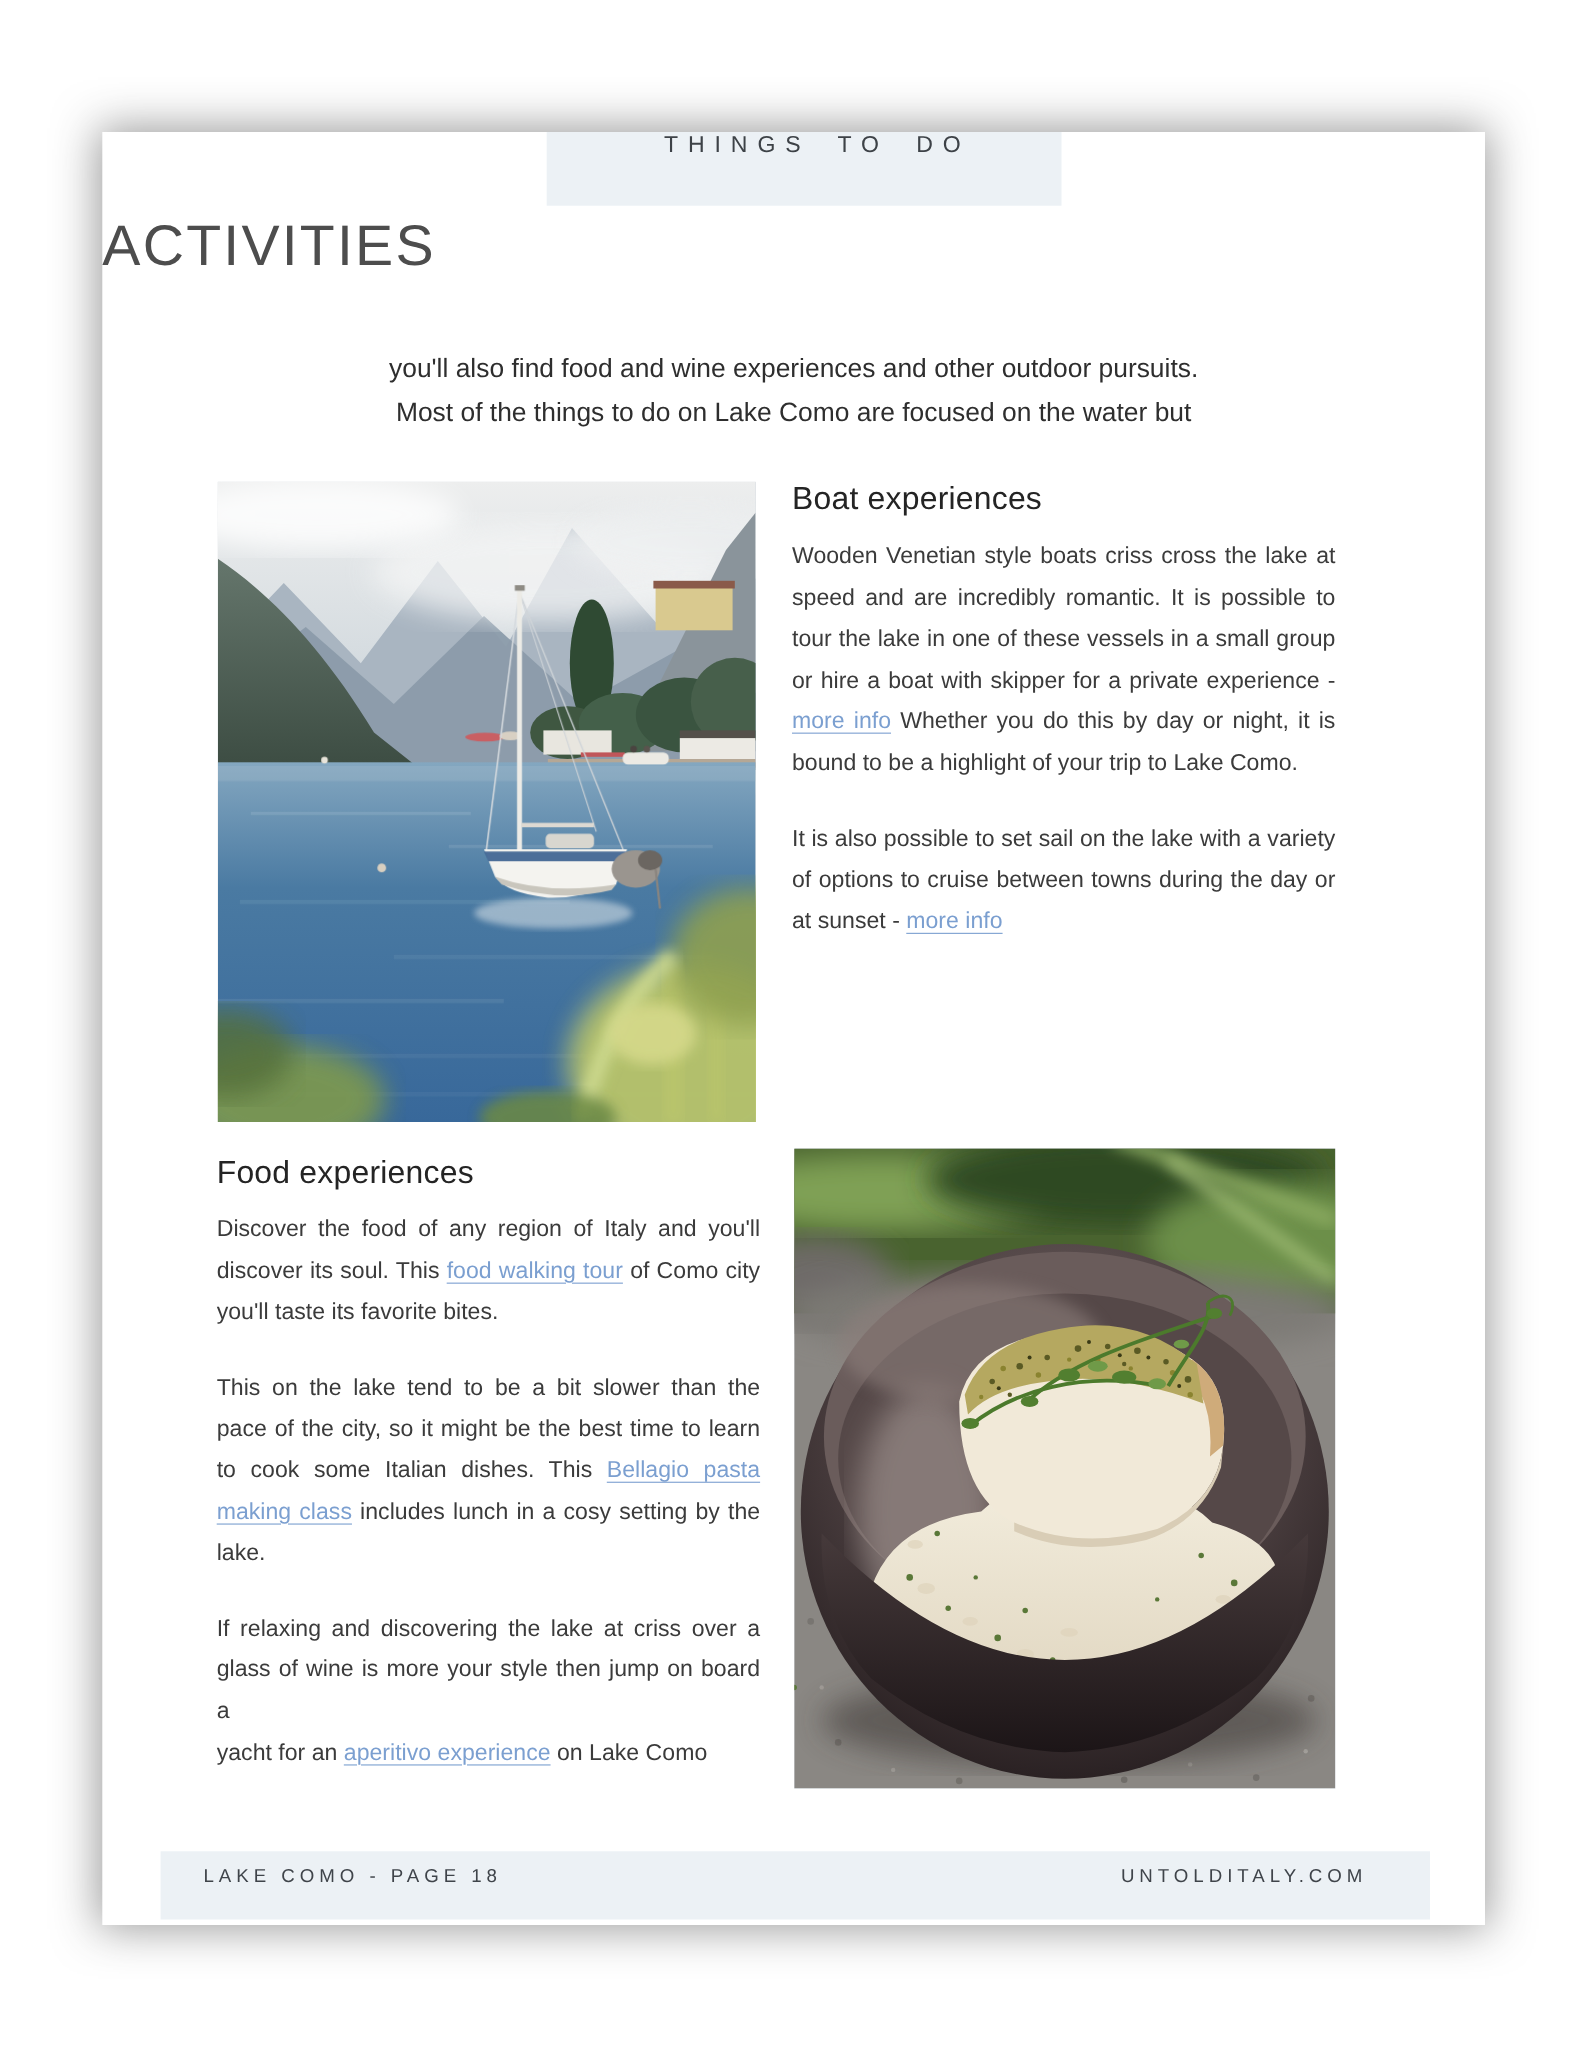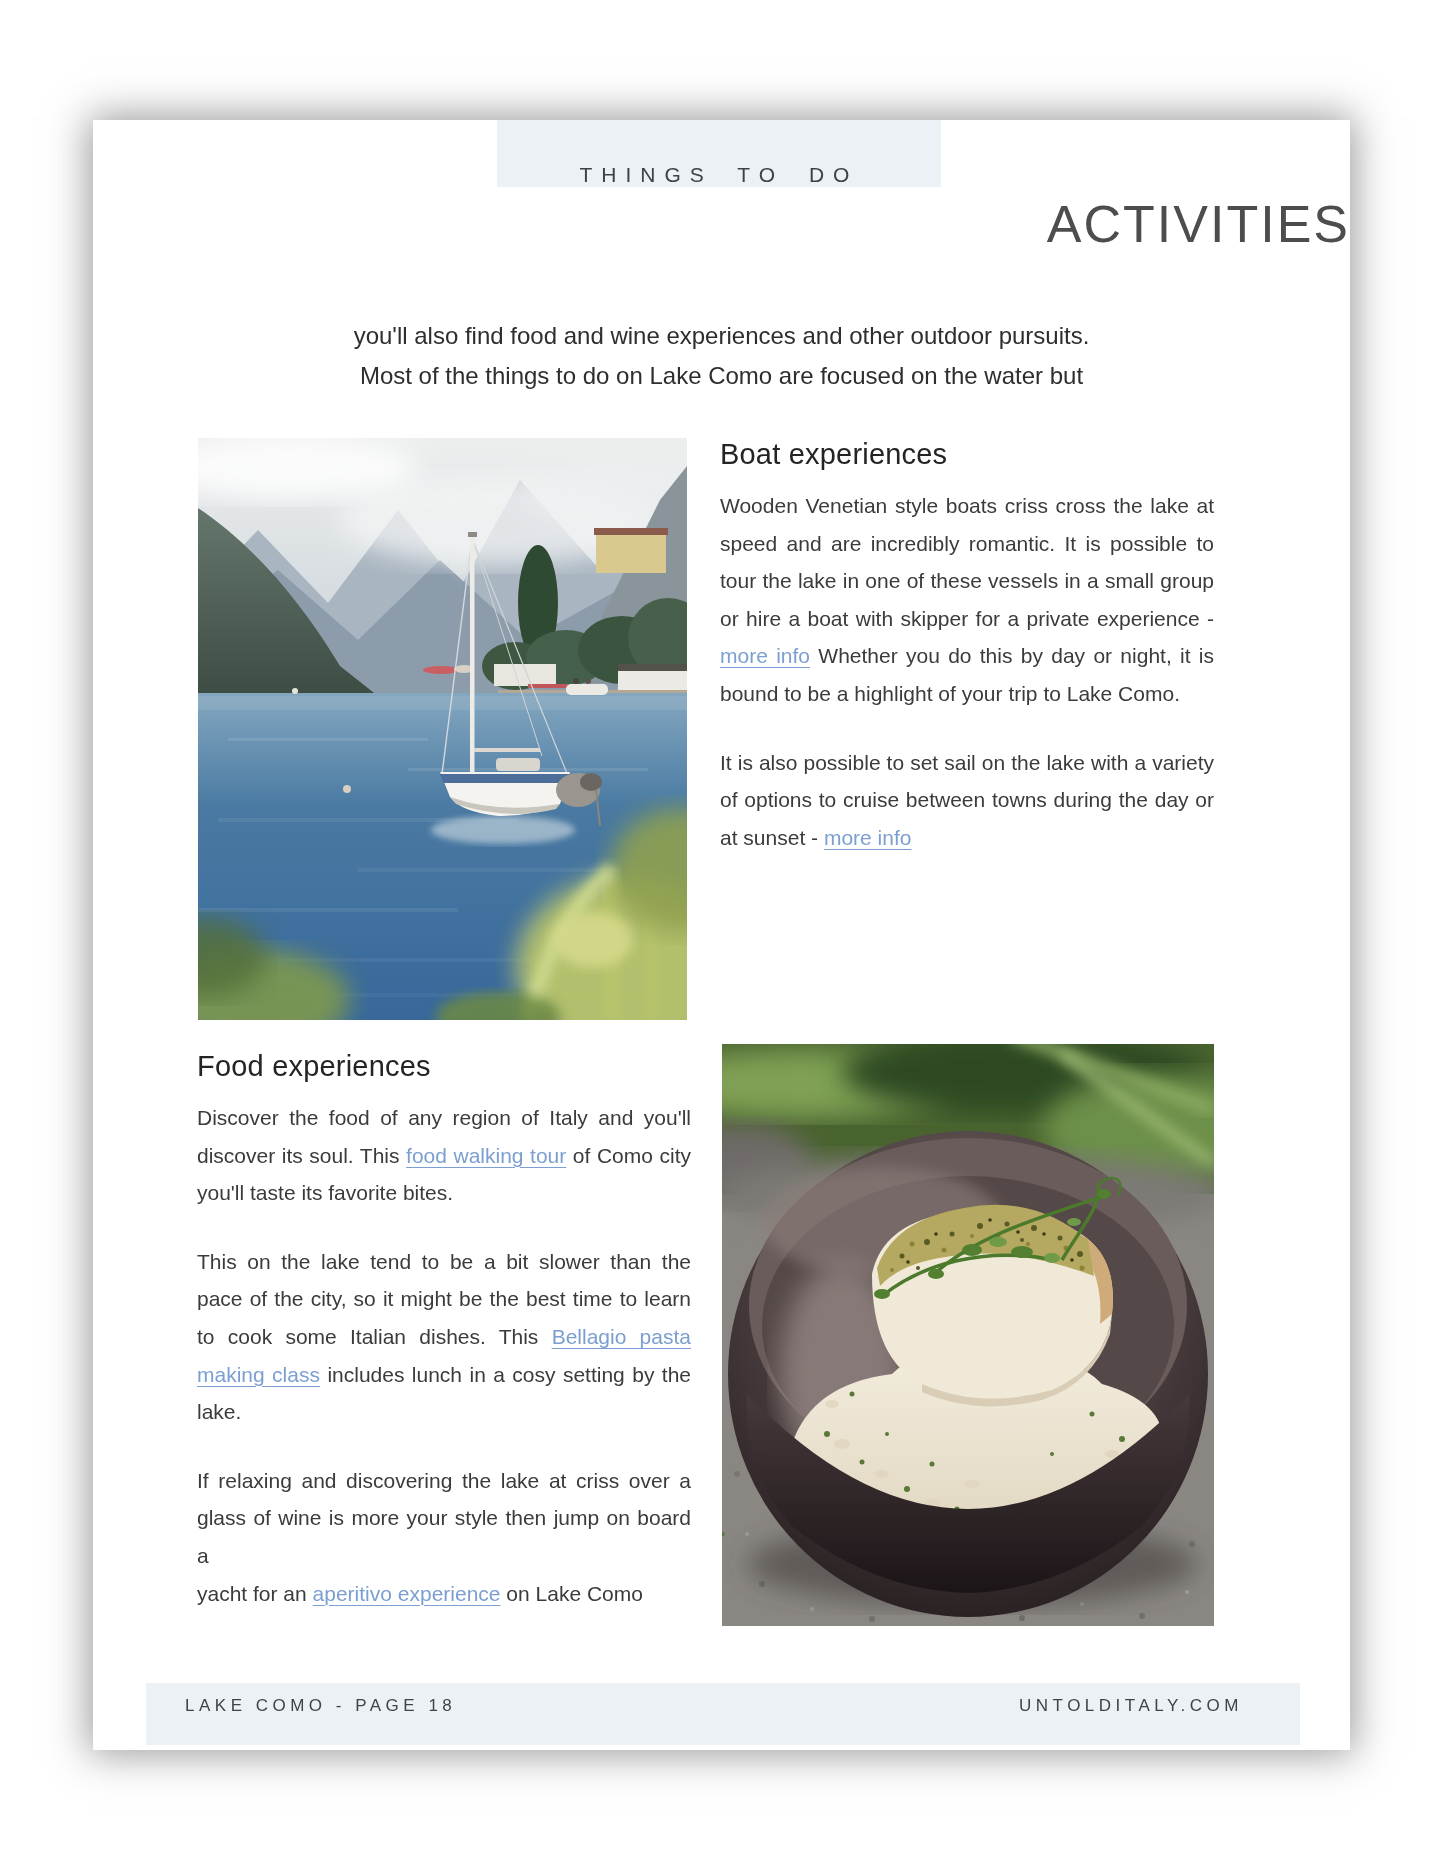--- a/index.html
+++ b/index.html
@@ -10,27 +10,27 @@
     -webkit-font-smoothing:antialiased;
   }
   .page {
     position:absolute; left:93px; top:120px; width:1257px; height:1630px;
     background:#ffffff;
     box-shadow:0 0 38px 4px rgba(55,55,55,0.50);
   }
   .kicker {
     position:absolute; left:404px; top:0; width:444px; height:67px;
     background:#ecf1f5;
-    display:flex; align-items:flex-end; justify-content:center;
+    display:flex; align-items:flex-start; justify-content:center;
     font-size:21px; letter-spacing:9px; word-spacing:10px;
-    color:#3d4247; white-space:nowrap;
+    color:#3d4247; white-space:nowrap;padding-left:24px;
   }
   .title {
     position:absolute; top:74px; left:0; width:100%;
-    text-align:right; font-size:52px; letter-spacing:2px;
+    text-align:left; font-size:52px; letter-spacing:2px;
     color:#4d4d4d; font-weight:400;
   }
   .intro {
     position:absolute; top:196px; left:0; width:100%;
     font-size:24px; line-height:40px; color:#2e2e2e;
   }
   .intro .line { text-align:center; }
   .photo { position:absolute; overflow:hidden; background:#cfd5da; }
   .photo.boat { left:105px; top:318px; width:489px; height:582px; }
   .photo.food { left:629px; top:924px; width:492px; height:582px; }

